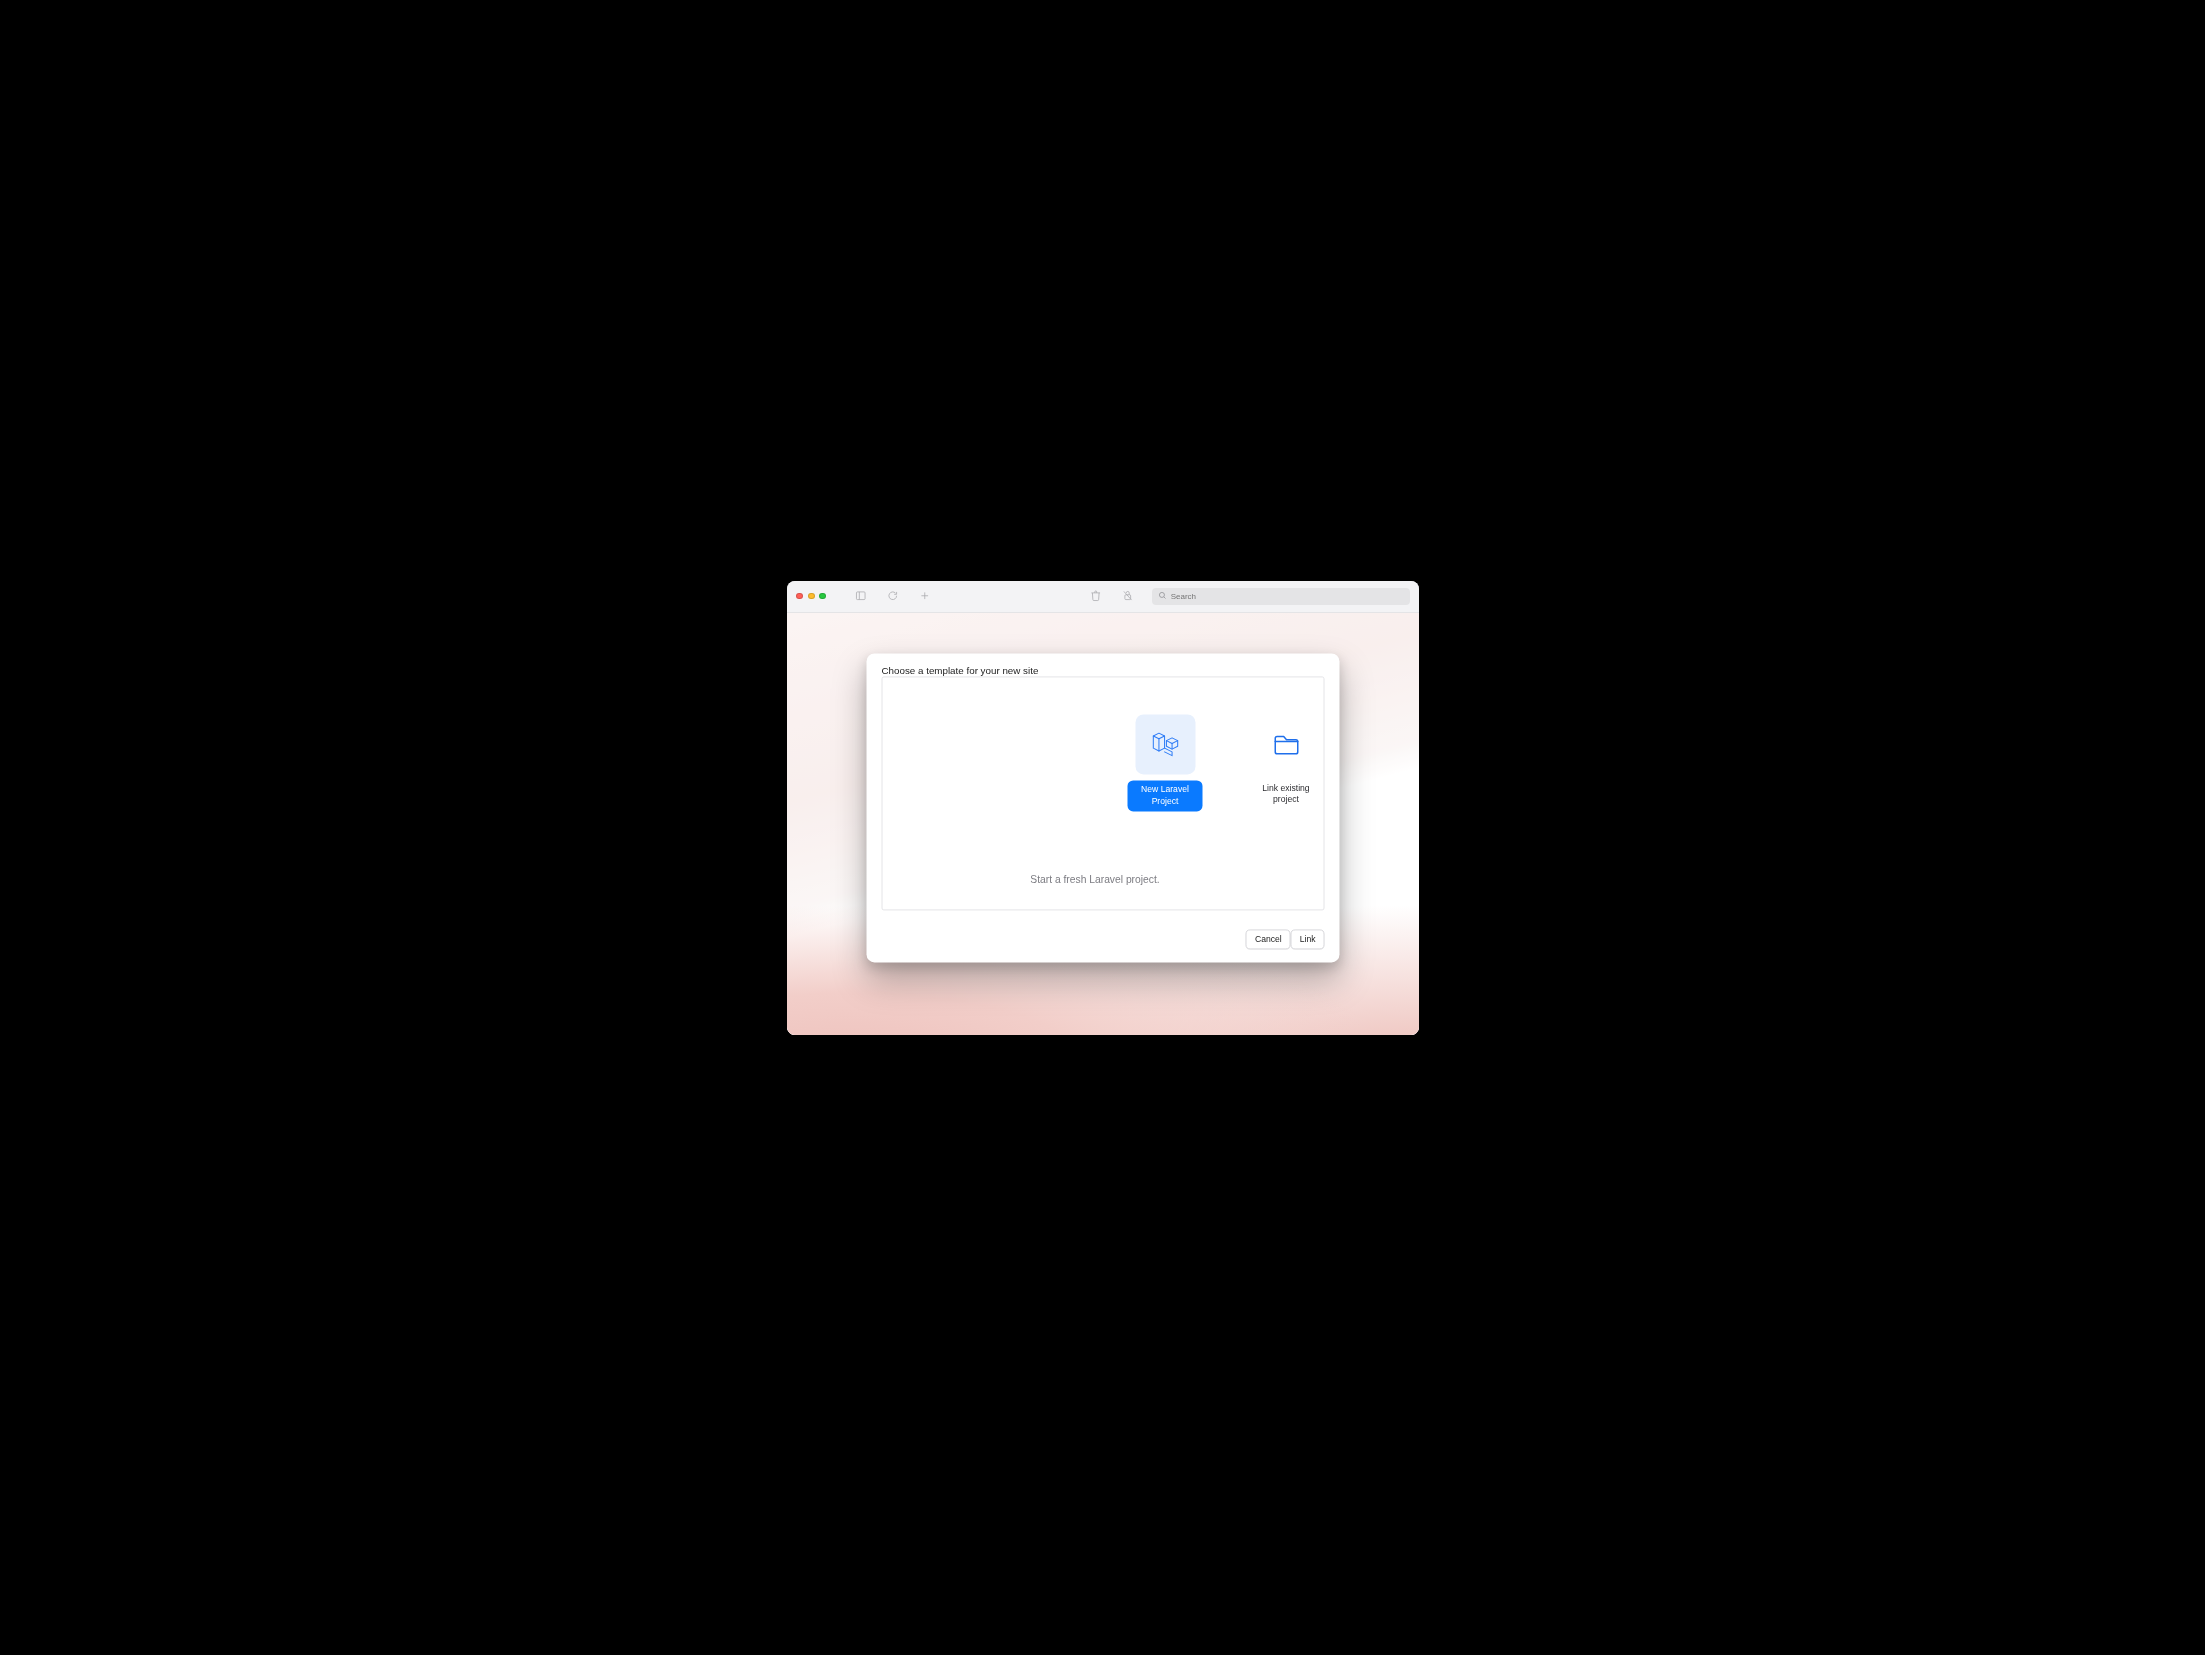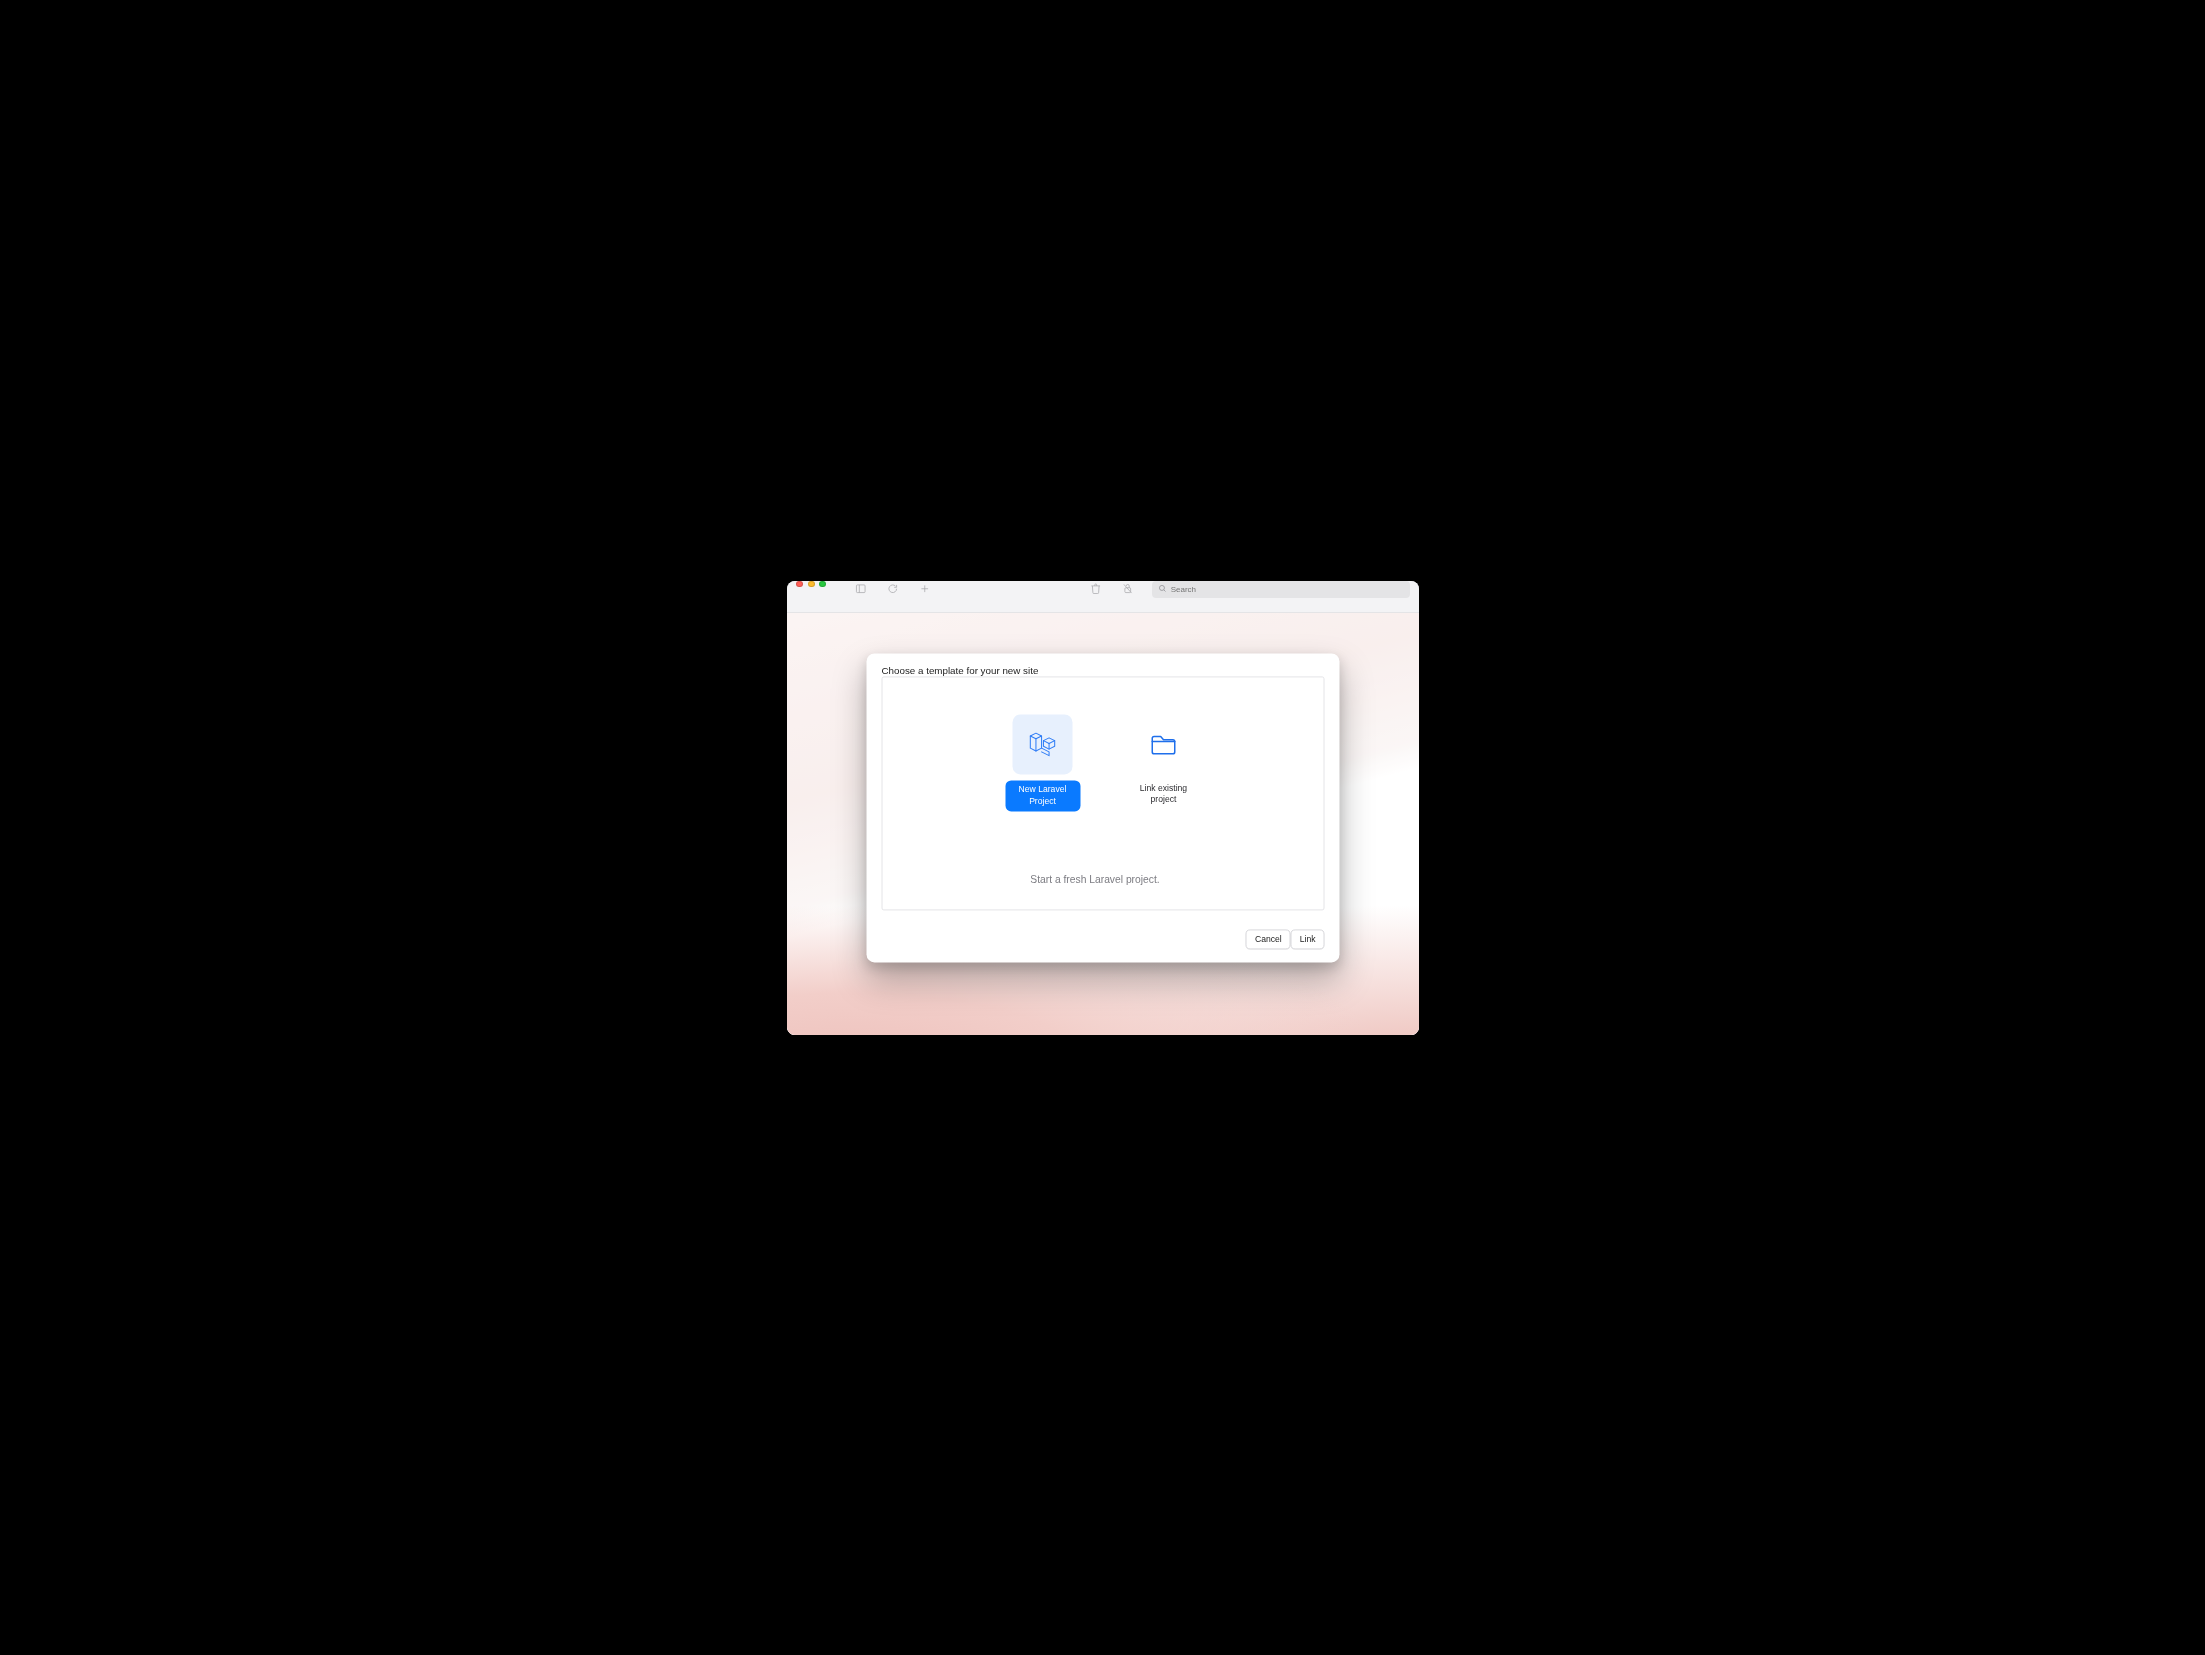--- a/index.html
+++ b/index.html
@@ -23,21 +23,21 @@
     width: 632px;
     height: 454px;
     background: #f5f5f7;
     border-radius: 8px;
     box-shadow: 0 17px 34px rgba(0,0,0,0.5);
     overflow: hidden;
   }
   .toolbar {
     height: 32px;
     display: flex;
-    align-items: flex-start;
+    align-items: center;
     padding: 0 9.2px;
     gap: 16px;
     background: rgba(242,242,244,0.92);
     border-bottom: 0.6px solid rgba(0,0,0,0.06);
   }
   .traffic-lights { display: flex; gap: 4.6px; margin-right: 10.3px; }
   .tl { width: 6.9px; height: 6.9px; border-radius: 50%; }
   .tl.red { background: #ff5f57; border: 0.3px solid rgba(0,0,0,0.15); }
   .tl.yellow { background: #febc2e; border: 0.3px solid rgba(0,0,0,0.15); }
   .tl.green { background: #28c840; border: 0.3px solid rgba(0,0,0,0.15); }
@@ -104,21 +104,21 @@
   }
   .template-box {
     border: 0.6px solid #e4e4e7;
     border-radius: 2.3px;
     height: 234px;
     position: relative;
     padding-top: 37px;
   }
   .options-row {
     display: flex;
-    justify-content: center;
+    justify-content: flex-end;
     gap: 46px;
   }
   .option {
     width: 75px;
     display: flex;
     flex-direction: column;
     align-items: center;
     text-align: center;
     cursor: pointer;
   }

